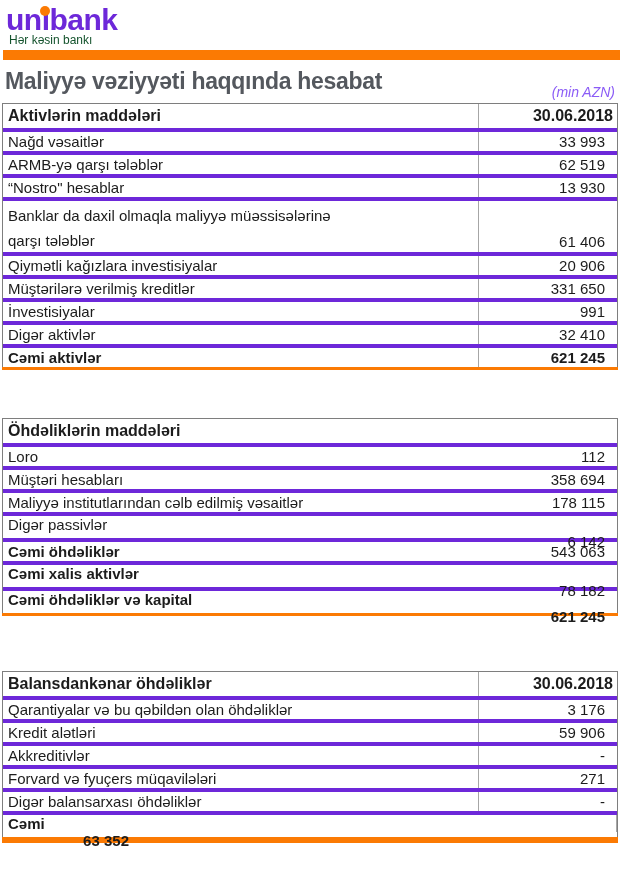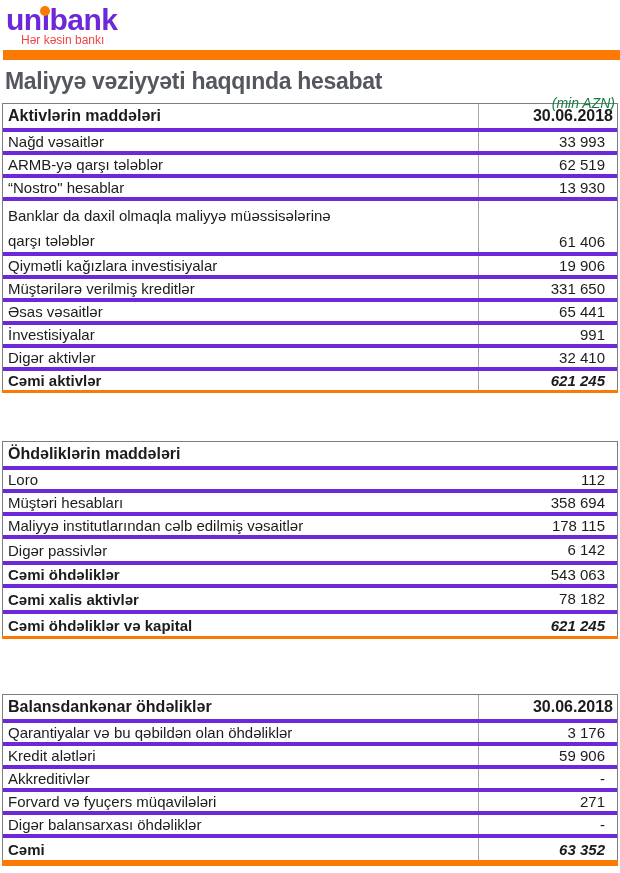--- a/index.html
+++ b/index.html
@@ -23,42 +23,42 @@
   }
   .logo-i-dot {
     position: absolute;
     left: 40px;
     top: 6px;
     width: 10px;
     height: 10px;
     border-radius: 50%;
     background: #FB7A03;
   }
-  .tagline { font-size: 12px; color: #ef4444; margin: -2px 0 0 15px; }
+  .tagline { font-size: 12px; color: #14532d; margin: -2px 0 0 3px; }
   .accent-bar { height: 10px; background: #FB7A03; margin: 3px 0 0 3px; }
 
   .title-row {
     display: flex;
     justify-content: space-between;
     align-items: flex-end;
     margin: 8px 5px 0 5px;
   }
   .page-title {
     font-size: 23px;
     font-weight: bold;
     color: #54585E;
     letter-spacing: -0.3px;
     line-height: 1.15;
   }
   .unit-note {
     font-size: 14px;
     font-style: italic;
-    color: #15803d;
+    color: #8b5cf6;
     position: relative;
-    top: 17px;
+    top: 6px;
     white-space: nowrap;
   }
 
   
   .fin-table { margin: 9px 2px 0 2px; border: 1px solid #7E7E7E; border-bottom: none; }
   .fin-table.follow { margin-top: 0; }
   .t-row { display: flex; align-items: stretch; height: 23px; font-size: 15px; }
   .t-row + .t-row { border-top: 4px solid #6d28d9; }
   .t-label { flex: 1; display: flex; align-items: center; padding-left: 5px; min-width: 0; }
   .t-value {
@@ -67,31 +67,31 @@
     align-items: center;
     justify-content: flex-end;
     padding-right: 12px;
     white-space: nowrap;
   }
   .divided .t-label { border-right: 1px solid #A6A6A6; }
   .plain .t-value { width: auto; }
   .t-head { font-weight: bold; font-size: 16px; height: 24px; }
   .t-head .t-value { padding-right: 4px; }
   .t-foot .t-label { font-weight: bold; }
-  .t-foot.strong .t-value { font-weight: bold; font-style: italic; }
+  .t-foot.strong .t-value { font-weight: bold; }
   .row-double { height: 55px; }
   .row-double .t-label {
     flex-direction: column;
     align-items: flex-start;
     justify-content: flex-start;
     padding-top: 2px;
     line-height: 25px;
   }
   .row-double .t-value { align-items: flex-end; padding-bottom: 2px; }
-  .h26 { height: 26px; }
+  .h26 { height: 26px; flex-direction: column; }
   .val-low .t-value { align-items: flex-end; padding-bottom: 3px; }
 
   .accent-line { height: 3px; background: #FB7A03; margin: 0 2px; }
   .accent-line.thick { height: 6px; }
   .sp-a { height: 48px; }
   .sp-b { height: 55px; }
 </style>
 </head>
 <body>
 
@@ -126,29 +126,25 @@
   </div>
   <div class="t-row row-double">
     <div class="t-label">
       <div>Banklar da daxil olmaqla maliyyə müəssisələrinə</div>
       <div>qarşı tələblər</div>
     </div>
     <div class="t-value">61 406</div>
   </div>
   <div class="t-row">
     <div class="t-label">Qiymətli kağızlara investisiyalar</div>
-    <div class="t-value">19 906</div>
+    <div class="t-value">20 906</div>
   </div>
   <div class="t-row">
     <div class="t-label">Müştərilərə verilmiş kreditlər</div>
     <div class="t-value">331 650</div>
-  </div>
-  <div class="t-row">
-    <div class="t-label">Əsas vəsaitlər</div>
-    <div class="t-value">65 441</div>
   </div>
   <div class="t-row">
     <div class="t-label">İnvestisiyalar</div>
     <div class="t-value">991</div>
   </div>
   <div class="t-row">
     <div class="t-label">Digər aktivlər</div>
     <div class="t-value">32 410</div>
   </div>
   <div class="t-row t-foot strong">

